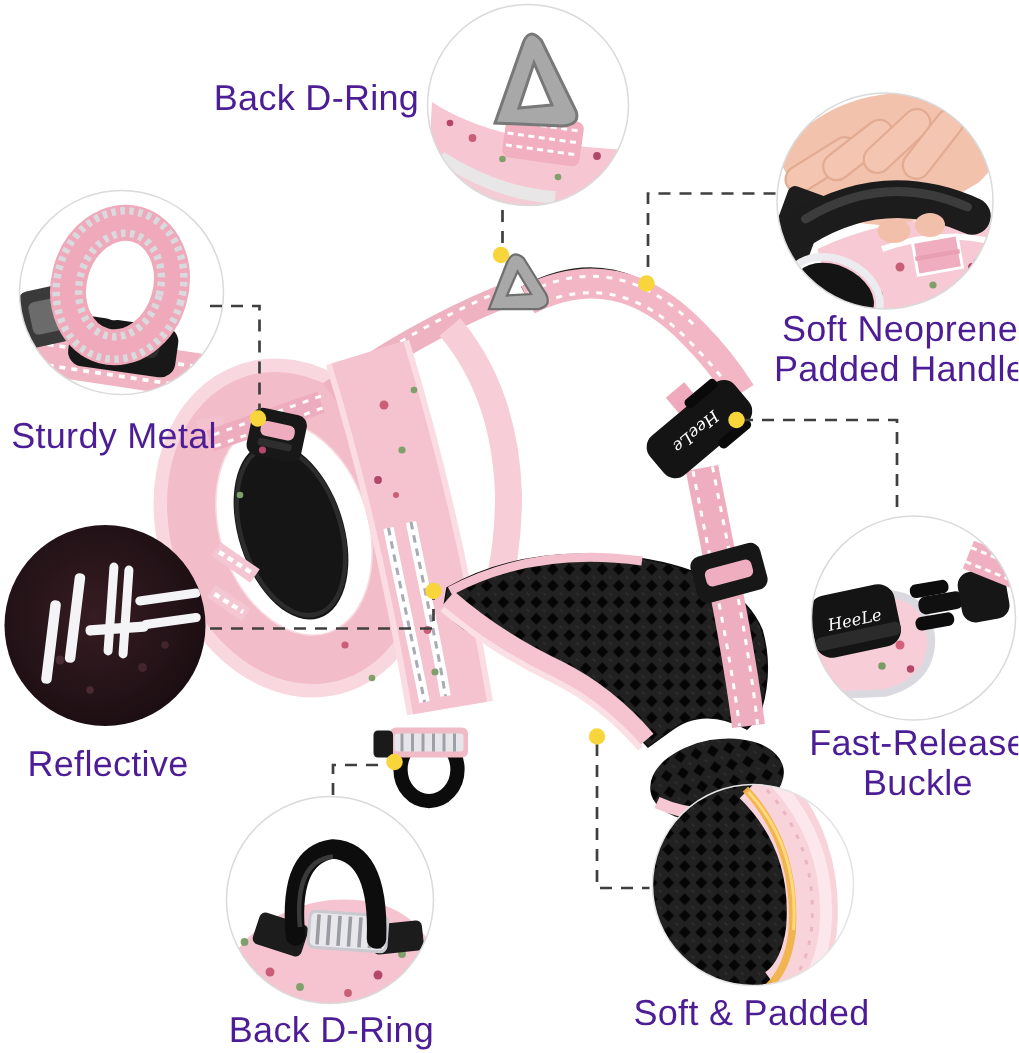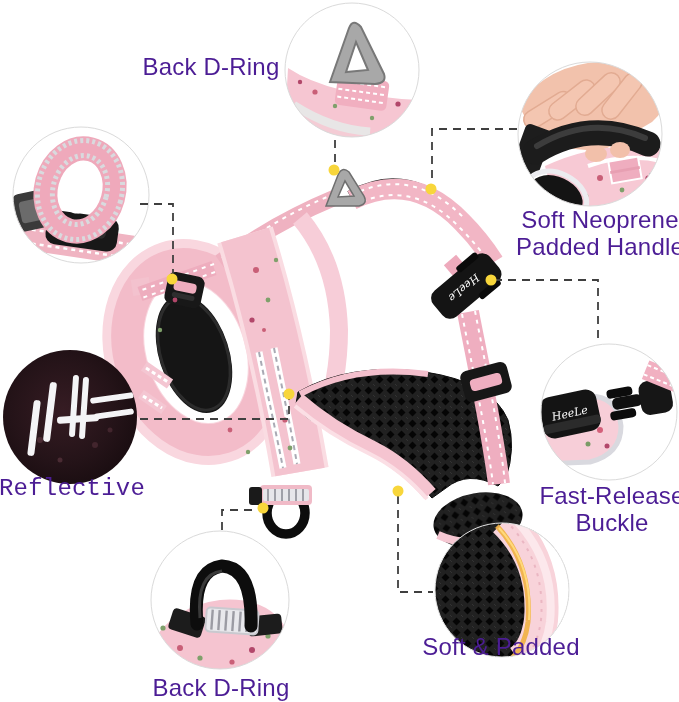--- a/index.html
+++ b/index.html
@@ -340,30 +340,31 @@
     <circle cx="491" cy="280" r="5.5" fill="#f8d63b"></circle>
     <circle cx="289" cy="394" r="5.5" fill="#f8d63b"></circle>
     <circle cx="263" cy="508" r="5.5" fill="#f8d63b"></circle>
     <circle cx="398" cy="491" r="5.5" fill="#f8d63b"></circle>
   </g>
 </svg>
 
   <div class="label" style="left:211px;top:66px;">Back D-Ring</div>
 
   <div class="label" style="left:76px;top:291px;">
+    <div>Sturdy Metal</div>
   </div>
 
   <div class="label" style="left:600px;top:233px;">
     <div>Soft Neoprene</div>
     <div>Padded Handle</div>
   </div>
 
-  <div class="label" style="left:72px;top:488px;font-family:Liberation Mono, monospace;">Reflective</div>
+  <div class="label" style="left:72px;top:510px;">Reflective</div>
 
   <div class="label" style="left:612px;top:509px;">
     <div>Fast-Release</div>
     <div>Buckle</div>
   </div>
 
   <div class="label" style="left:221px;top:687px;">Back D-Ring</div>
 
-  <div class="label" style="left:501px;top:646px;">Soft &amp; Padded</div>
+  <div class="label" style="left:501px;top:676px;">Soft &amp; Padded</div>
 </div>
 
 </body></html>

